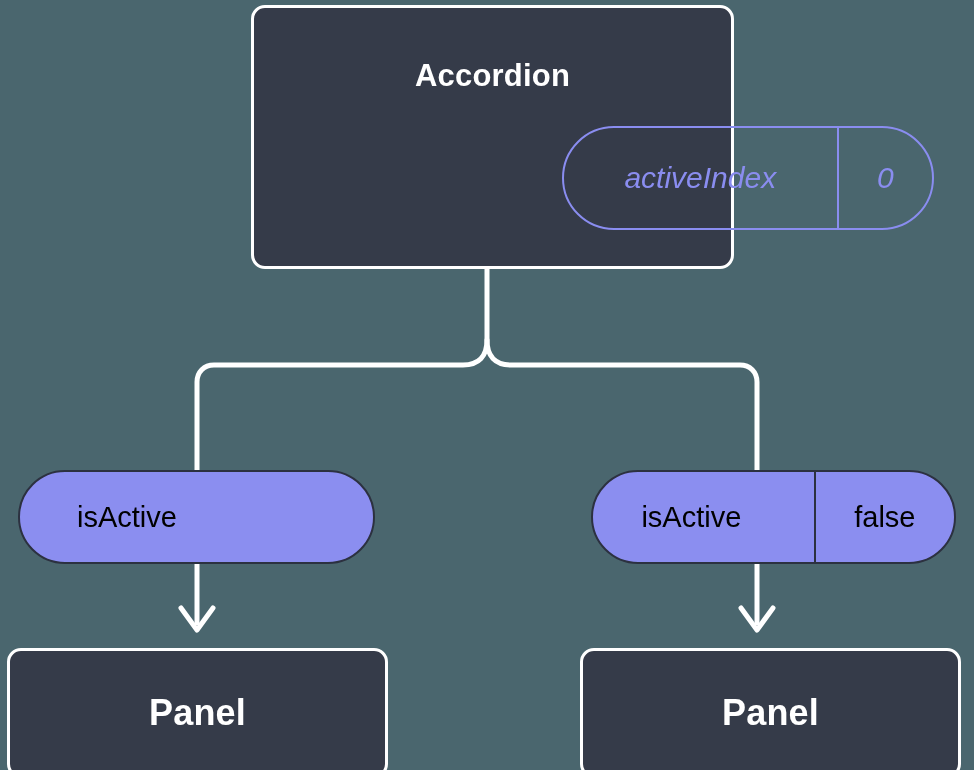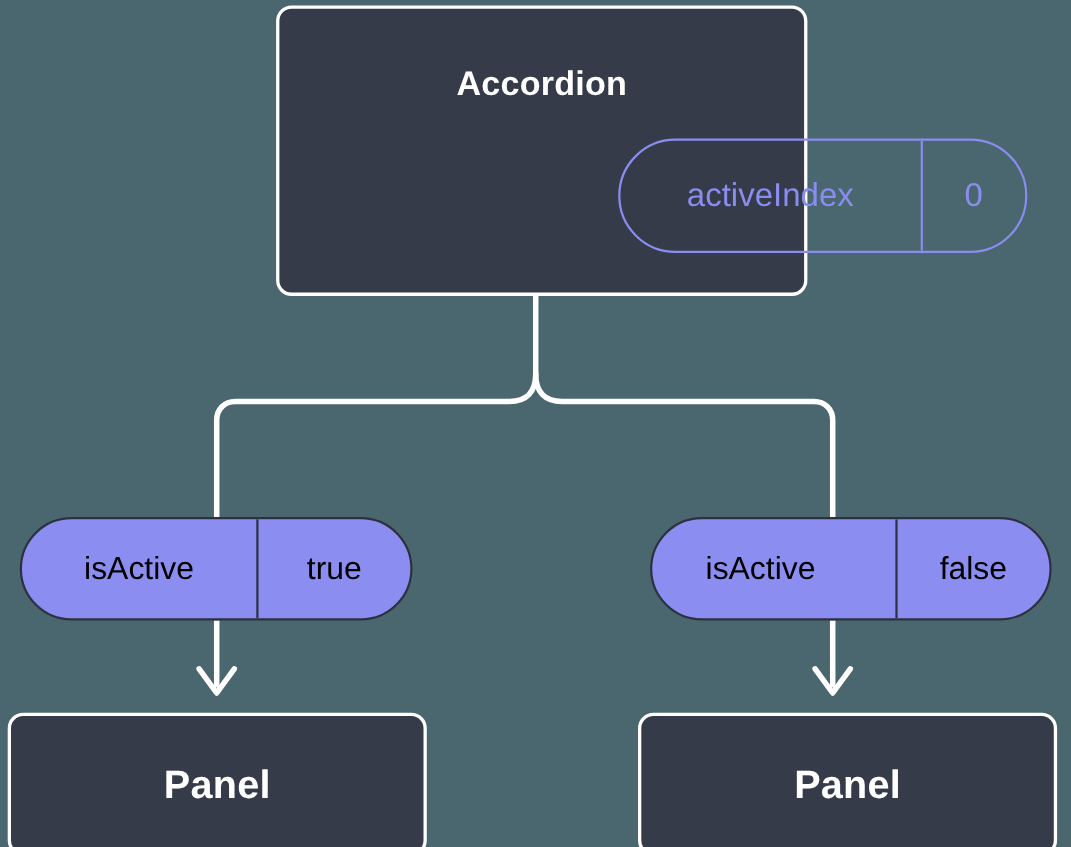--- a/index.html
+++ b/index.html
@@ -90,20 +90,21 @@
 
   
   .pill-outline {
     border: 2px solid #8a8df0;
     background: transparent;
   }
   .pill-outline .pill-key,
   .pill-outline .pill-val {
     color: #8a8df0;
     font-size: 30px;
+    font-style: italic;
   }
   .pill-outline .pill-val {
     border-left: 2px solid #8a8df0;
   }
 
   
   .pill-filled {
     border: 2px solid #2c3140;
     background: #8b8ef0;
   }
@@ -168,21 +169,20 @@
     <div class="node-title">Accordion</div>
 
     <div id="state-pill-activeindex" class="pill pill-outline">
       <div class="pill-key">activeIndex</div>
       <div class="pill-val">0</div>
     </div>
   </div>
 
   <div id="prop-pill-left" class="pill pill-filled pill-isactive">
     <div class="pill-key">isActive</div>
-    <div class="pill-val">true</div>
   </div>
 
   <div id="panel-card-left" class="node-card panel-card">
     <div class="node-title">Panel</div>
   </div>
 
   <div id="prop-pill-right" class="pill pill-filled pill-isactive">
     <div class="pill-key">isActive</div>
     <div class="pill-val">false</div>
   </div>

